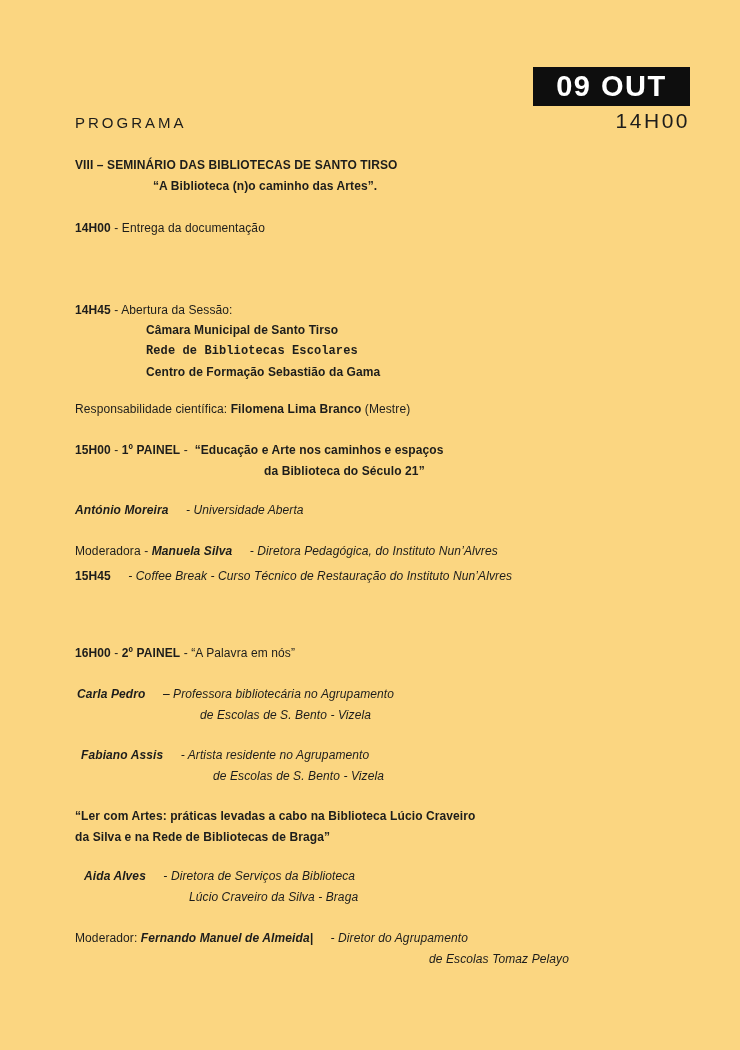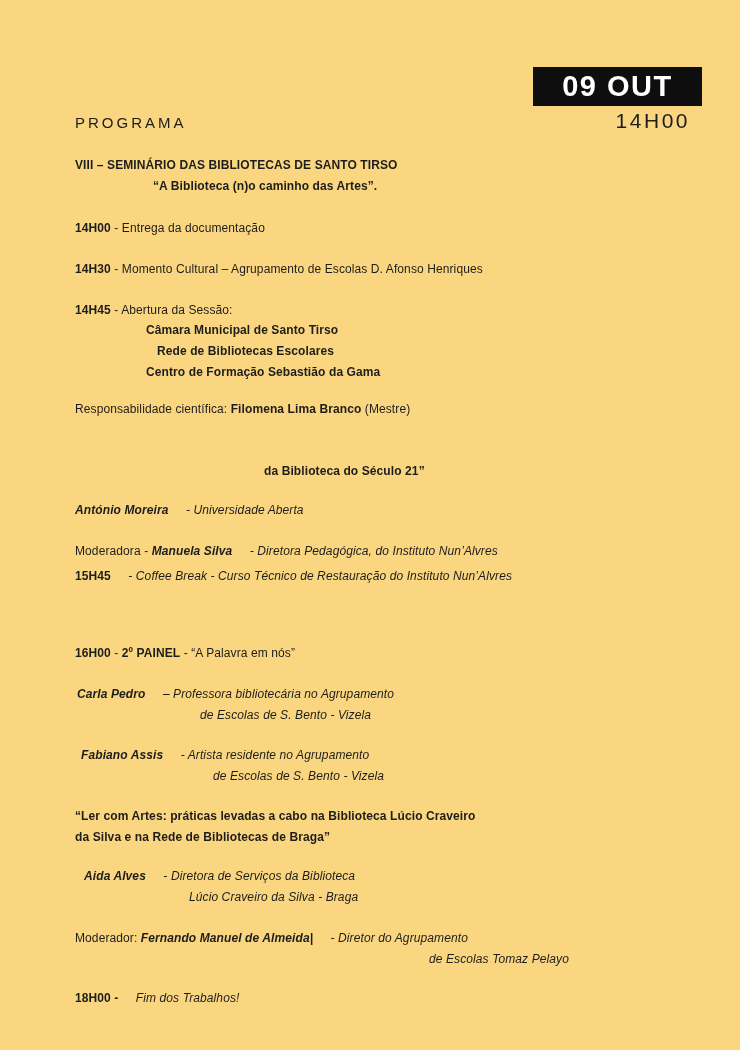--- a/index.html
+++ b/index.html
@@ -15,21 +15,21 @@
   .line { position:absolute; font-size:12px; line-height:21px; white-space:nowrap; letter-spacing:0.1px; }
   .b  { font-weight:700; }
   .i  { font-style:italic;padding-left:14px; }
   .bi { font-weight:700; font-style:italic; }
   .program-label {
     position:absolute; left:75px; top:114px;
     font-size:15px; letter-spacing:3px;
   }
   .date-badge {
     position:absolute; left:533px; top:67px;
-    width:169px; height:39px; box-sizing:border-box;
+    width:157px; height:39px; box-sizing:border-box;
     background:#0E0E0E; color:#FFFFFF;
     font-weight:700; font-size:29px; letter-spacing:1.5px;
     text-align:center; line-height:39px;
   }
   .start-time {
     position:absolute; left:533px; top:109px; width:157px;
     text-align:right; font-size:21px; letter-spacing:2.5px;
   }
   .title-line { font-weight:700; }
 </style>
@@ -42,35 +42,35 @@
   <div class="date-badge">09 OUT</div>
   <div class="start-time">14H00</div>
 
   <div class="line title-line" style="top:155px; left:75px;">VIII – SEMINÁRIO DAS BIBLIOTECAS DE SANTO TIRSO</div>
   <div class="line title-line" style="top:176px; left:120px;margin-left:33px;">“A Biblioteca (n)o caminho das Artes”.</div>
 
   <div class="line" style="top:218px; left:75px;">
     <span class="b">14H00</span><span> - Entrega da documentação</span>
   </div>
 
-  <div class="line" style="top:259px; left:75px;">
-    <span class="b">14H30</span><span> - Momento Cultural – Agrupamento de Escolas D. Afonso Henriques</span>
-  </div>
 
   <div class="line" style="top:300px; left:75px;">
     <span class="b">14H45</span><span> - Abertura da Sessão:</span>
   </div>
   <div class="line b" style="top:320px; left:146px;text-align:center;">Câmara Municipal de Santo Tirso</div>
-  <div class="line b" style="top:341px; left:157px;">Rede de Bibliotecas Escolares</div>
+  <div class="line b" style="top:341px; left:146px;font-family:Liberation Mono, monospace;">Rede de Bibliotecas Escolares</div>
   <div class="line b" style="top:362px; left:146px;">Centro de Formação Sebastião da Gama</div>
 
   <div class="line" style="top:399px; left:75px;">
     <span>Responsabilidade científica: </span><span class="b">Filomena Lima Branco</span><span> (Mestre)</span>
   </div>
 
+  <div class="line" style="top:440px; left:75px;">
+    <span class="b">15H00</span><span> - </span><span class="b">1º PAINEL</span><span> - </span>&nbsp;<span class="b">“Educação e Arte nos caminhos e espaços</span>
+  </div>
   <div class="line b" style="top:461px; left:264px;">da Biblioteca do Século 21”</div>
 
   <div class="line" style="top:500px; left:75px;">
     <span class="bi">António Moreira</span><span class="i"> - Universidade Aberta</span>
   </div>
 
   <div class="line" style="top:541px; left:75px;">
     <span>Moderadora - </span><span class="bi">Manuela Silva</span><span class="i"> - Diretora Pedagógica, do Instituto Nun’Alvres</span>
   </div>
 
@@ -98,17 +98,14 @@
   <div class="line" style="top:866px; left:84px;">
     <span class="bi">Aida Alves</span><span class="i"> - Diretora de Serviços da Biblioteca</span>
   </div>
   <div class="line i" style="top:887px; left:175px;">Lúcio Craveiro da Silva - Braga</div>
 
   <div class="line i" style="top:949px; left:415px;">de Escolas Tomaz Pelayo</div>
   <div class="line" style="top:928px; left:75px;">
     <span>Moderador: </span><span class="bi">Fernando Manuel de Almeida|</span><span class="i"> - Diretor do Agrupamento</span>
   </div>
 
-  <div class="line" style="top:988px; left:75px;">
-    <span class="b">18H00 - </span><span class="i">Fim dos Trabalhos!</span>
-  </div>
 
 </div>
 
 </body></html>

